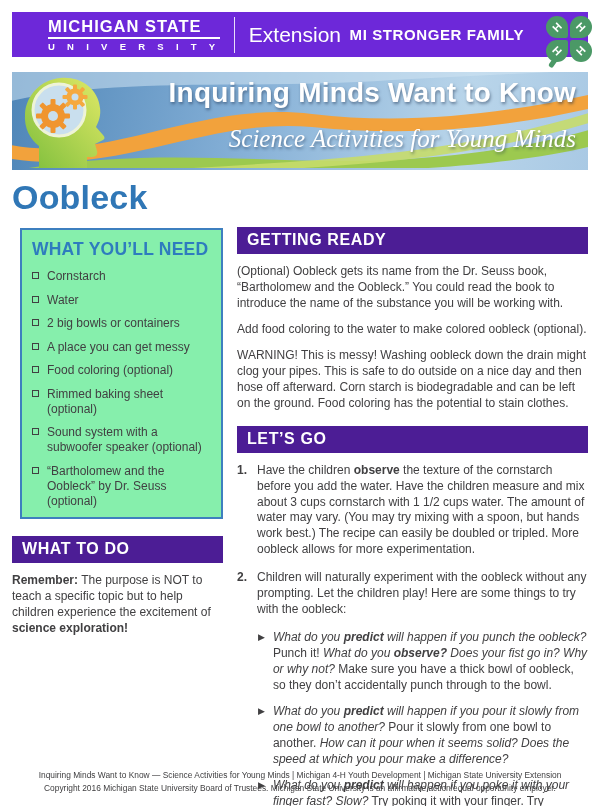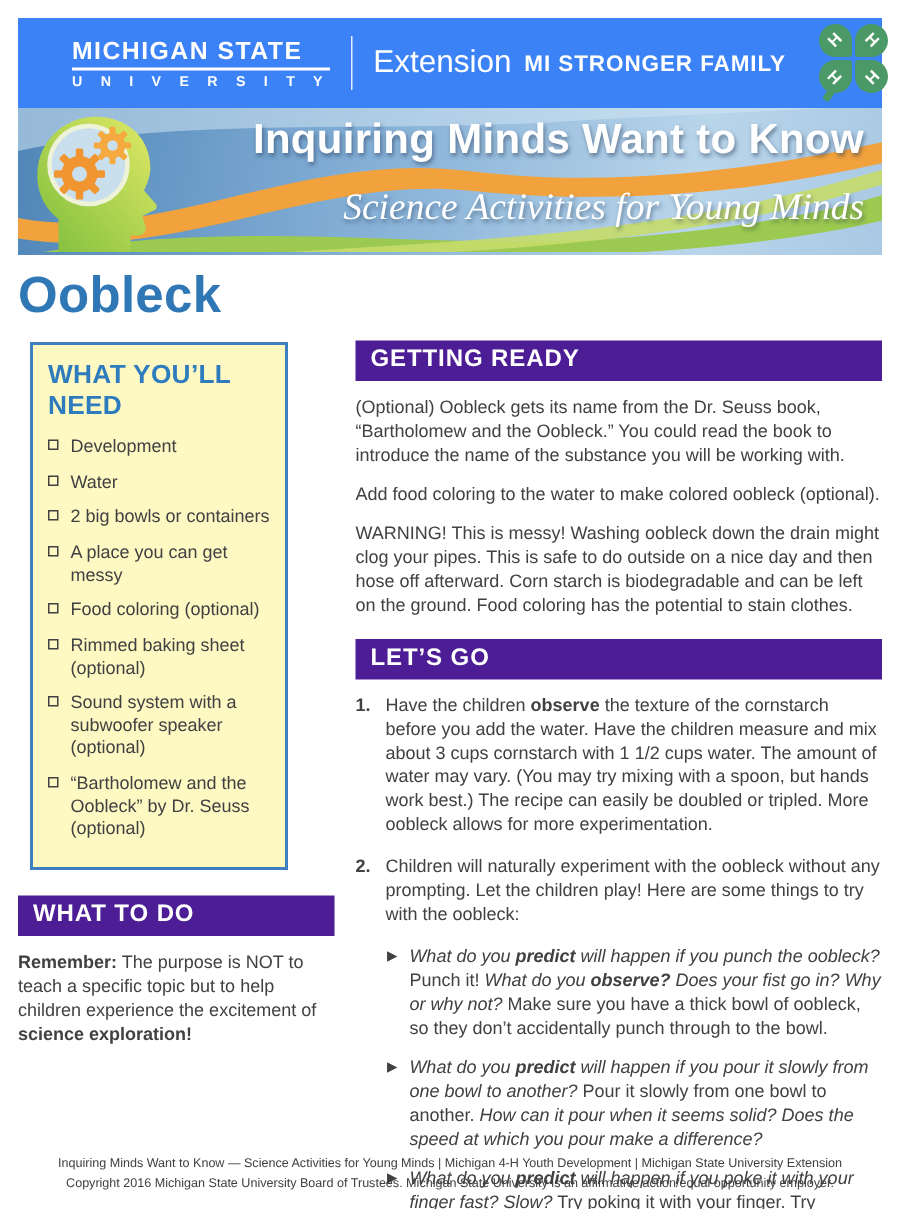--- a/index.html
+++ b/index.html
@@ -5,22 +5,22 @@
   * { margin:0; padding:0; box-sizing:border-box; }
   html,body { background:#e9e9e9; }
   .page {
     position:relative; width:600px; height:806px; background:#ffffff;
     margin:0 auto; overflow:hidden;
     font-family:"Liberation Sans", sans-serif; color:#414042;
   }
 
   
   .topbar {
-    position:absolute; left:12px; top:12px; width:576px; height:60px;
-    background:#3b82f6; display:flex; align-items:center; padding-left:36px;
+    position:absolute; left:12px; top:12px; width:576px; height:45px;
+    background:#6d28d9; display:flex; align-items:center; padding-left:36px;
   }
   .msu-logo { display:flex; flex-direction:column; color:#fff; }
   .msu-top { font-size:16.5px; font-weight:700; letter-spacing:1px;
     border-bottom:2px solid #fff; padding-bottom:1px; }
   .msu-bottom { font-size:9.5px; font-weight:700; letter-spacing:4.8px; margin-top:2px; }
   .logo-divider { width:1px; height:36px; background:rgba(255,255,255,.85); margin:0 14px; }
   .extension { color:#fff; font-size:21px; font-weight:400; }
   .topbar-spacer { flex:1; }
   .program { color:#fff; font-size:15px; font-weight:700; letter-spacing:.6px; margin-right:64px; }
 
@@ -61,22 +61,22 @@
   
   .page-title { position:absolute; left:12px; top:178px;
     font-size:34px; font-weight:800; color:#3077B6; letter-spacing:.2px; }
 
   
   .bar { background:#4c1d95; color:#fff; font-weight:800; font-size:16px;
     letter-spacing:.6px; padding:4px 10px 5px 10px; }
 
   
   .left-col { position:absolute; left:12px; top:228px; width:211px; }
-  .need-box { margin-left:8px; width:172px; background:#fef9c3;
-    border:2.5px solid #3E7FBF; padding:9px 8px 10px 10px; }
+  .need-box { margin-left:8px; width:203px; background:#86efac;
+    border:2.5px solid #3E7FBF; padding:9px 8px 0 10px; }
   .need-heading { color:#2E7CBE; font-weight:800; font-size:17.5px;
     letter-spacing:.2px; margin-bottom:9px; }
   .need-item { display:flex; gap:8px; margin-bottom:8.5px;
     font-size:12px; line-height:1.25; }
   .cb { flex:none; width:7px; height:7px; border:1.4px solid #414042; margin-top:3px; }
   .left-col .bar { margin-top:17px; }
   .remember { margin-top:10px; font-size:12px; line-height:1.33; }
 
   
   .right-col { position:absolute; left:237px; top:227px; width:351px; }
@@ -185,21 +185,21 @@
     </div>
   </div>
 
   <div class="page-title">Oobleck</div>
 
   <div class="left-col">
     <div class="need-box">
       <div class="need-heading">WHAT YOU’LL NEED</div>
       <div class="need-item">
           <span class="cb"></span>
-          <span>Development</span>
+          <span>Cornstarch</span>
         </div>
       <div class="need-item">
           <span class="cb"></span>
           <span>Water</span>
         </div>
       <div class="need-item">
           <span class="cb"></span>
           <span>2 big bowls or containers</span>
         </div>
       <div class="need-item">

